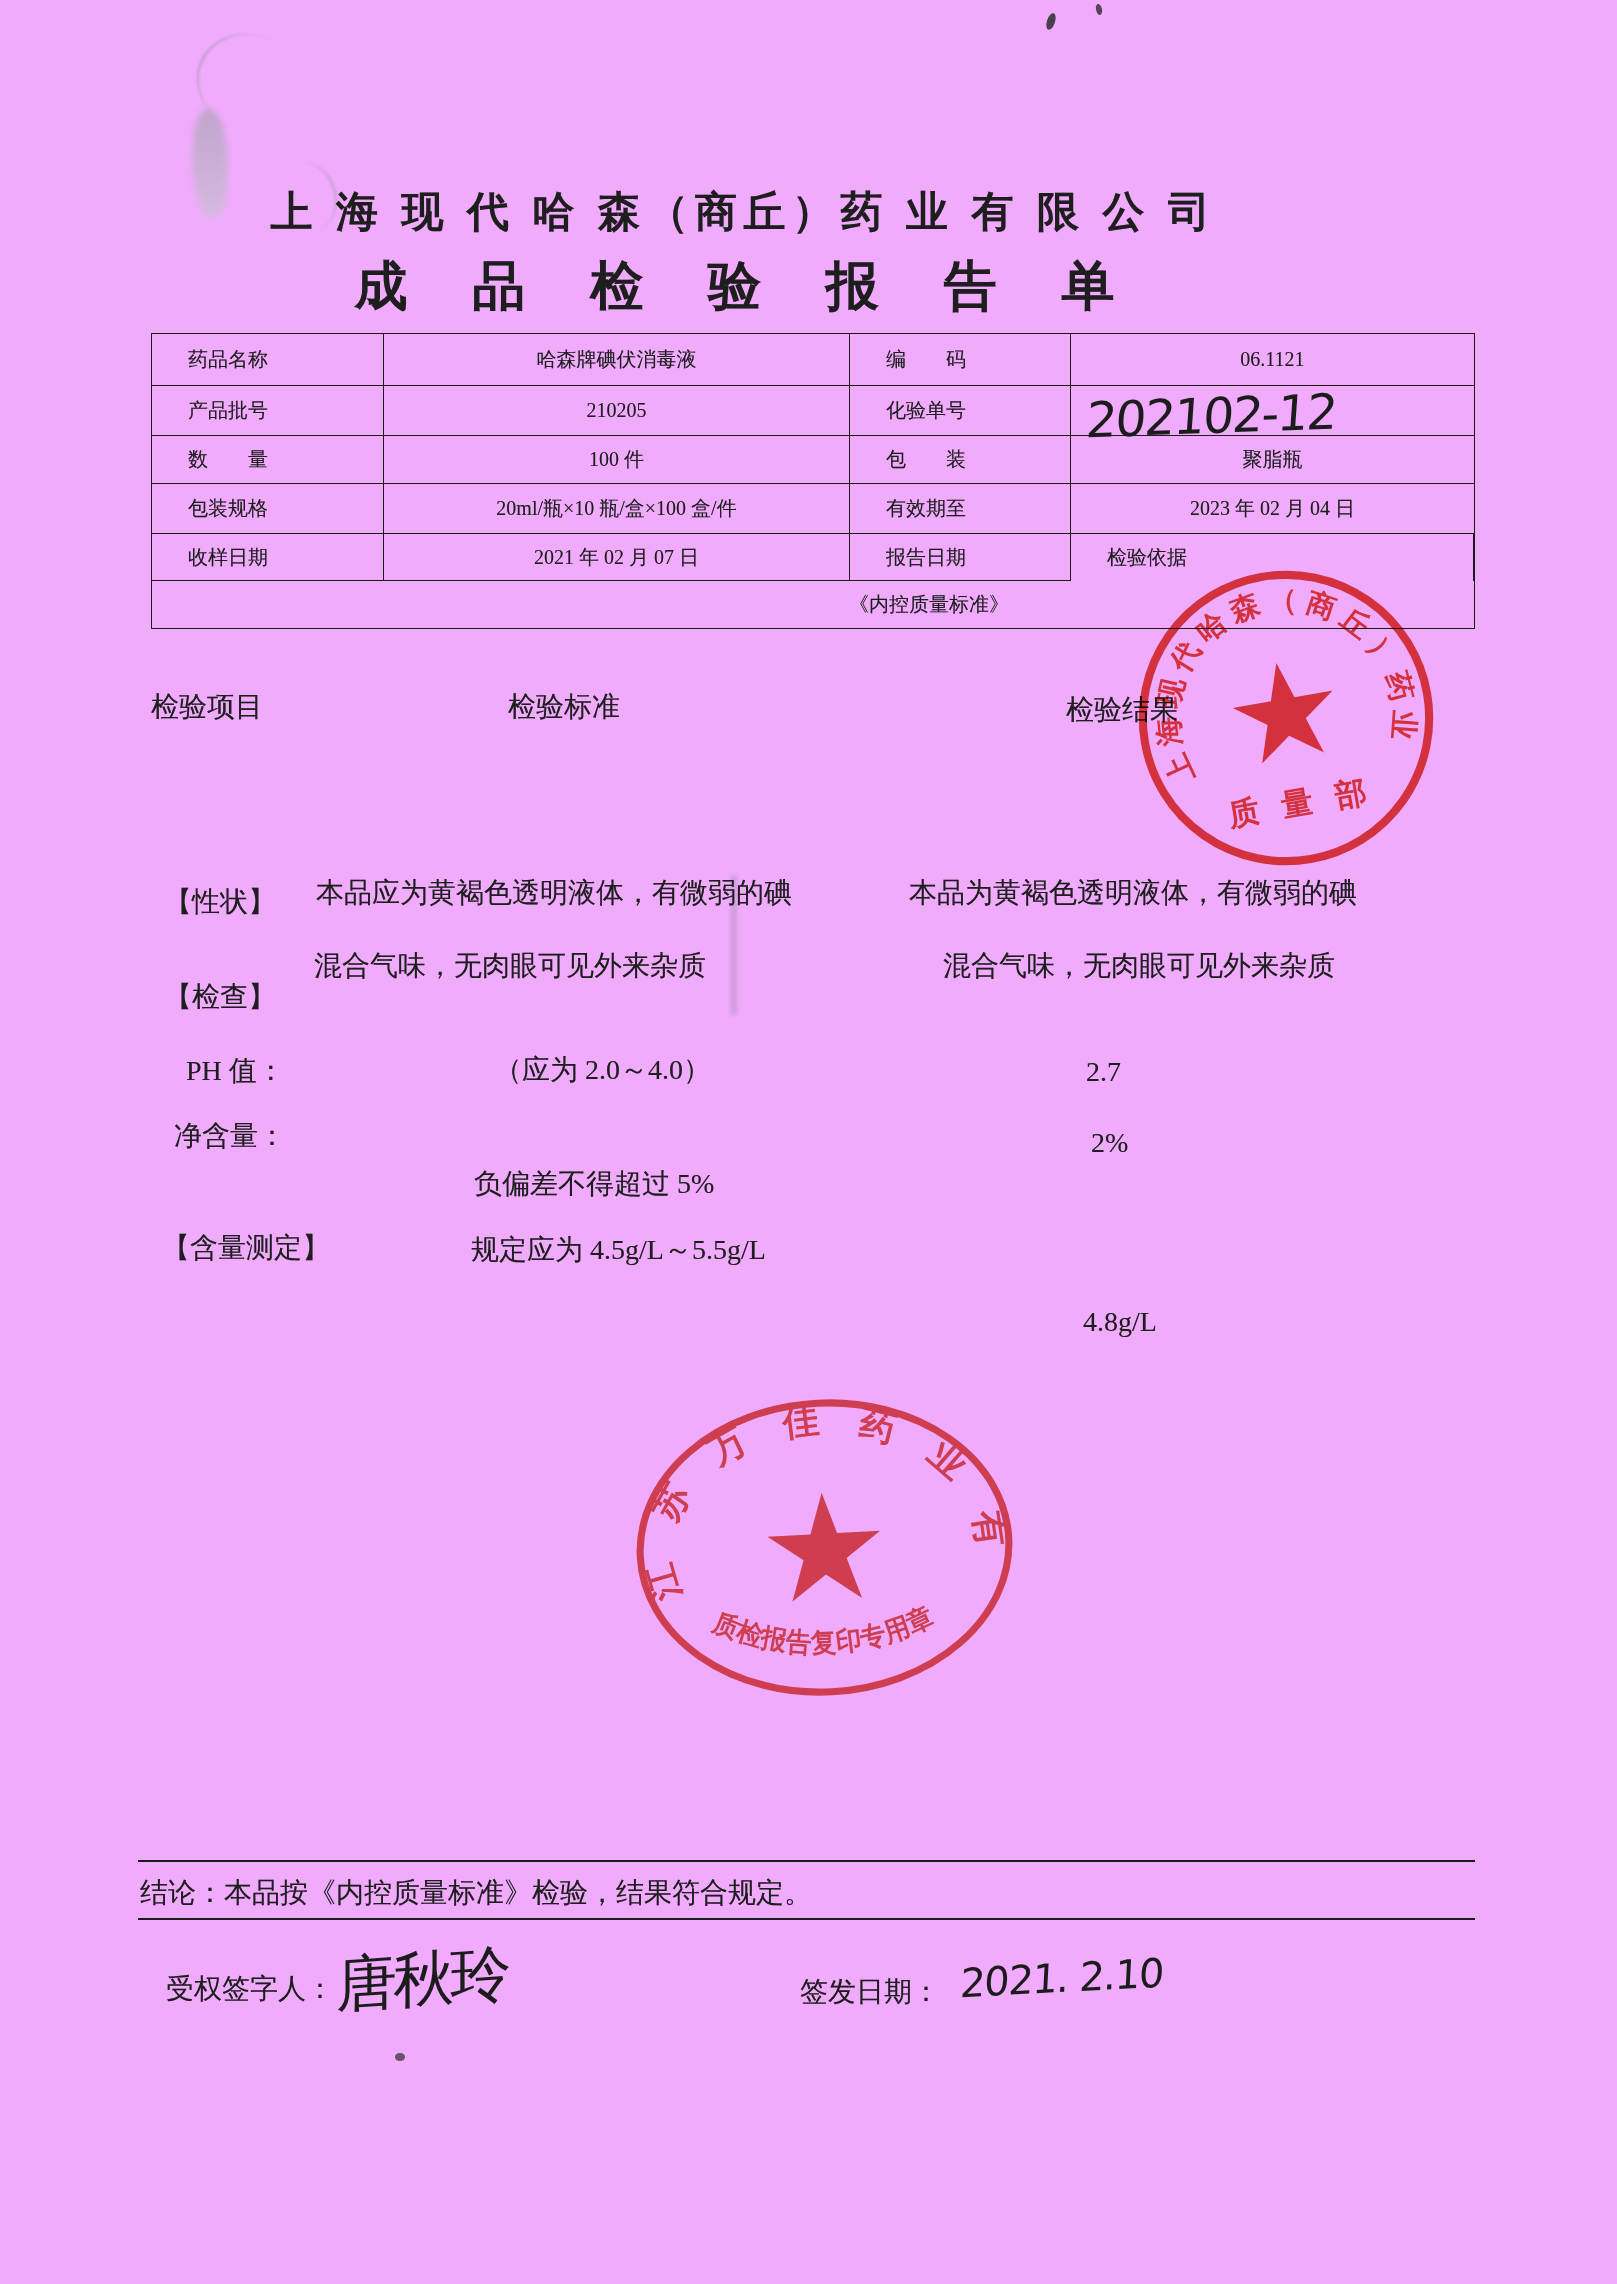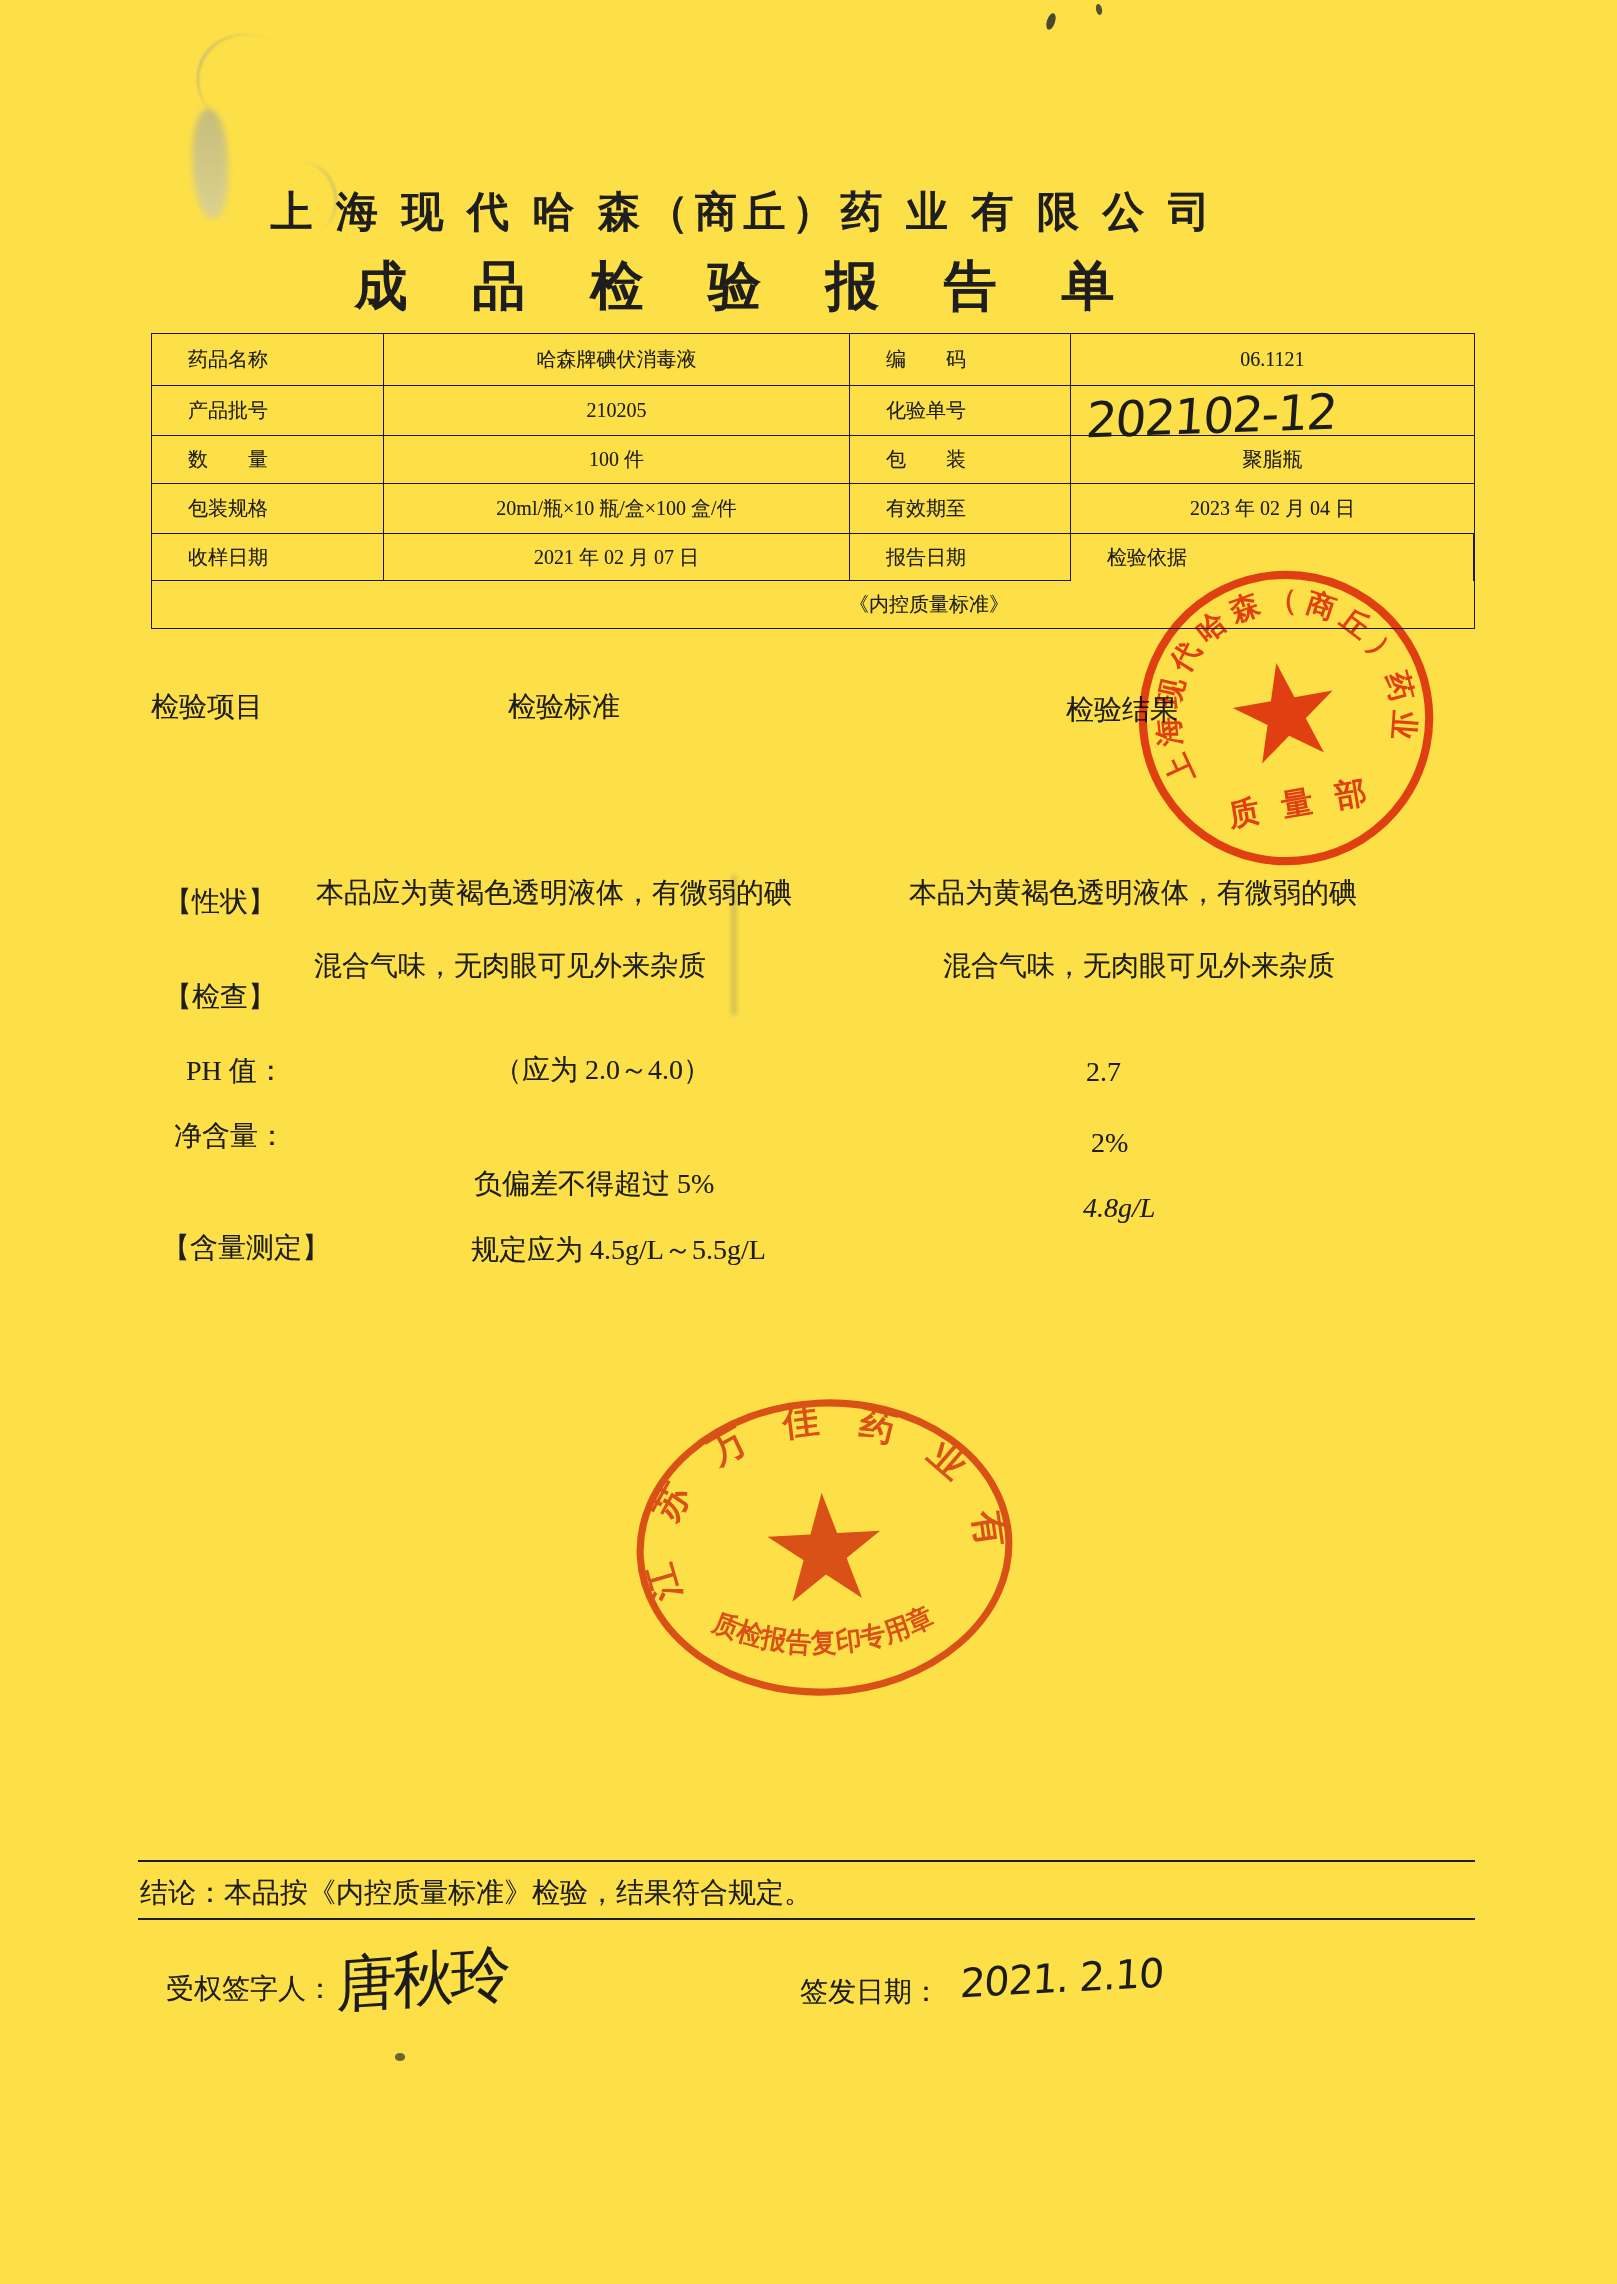--- a/index.html
+++ b/index.html
@@ -1,17 +1,17 @@
 <!DOCTYPE html>
 <html style="font-size:10.4px"><head>
 <meta charset="utf-8">
 <style>
   html,body{margin:0;padding:0;background:#e8e8e6;}
   .page{
-    position:relative;width:1617px;height:2284px;background:#fde047;
+    position:relative;width:1617px;height:2284px;background:#f0abfc;
     font-family:"Liberation Serif","DejaVu Serif",serif;color:#1e1e1e;
     overflow:hidden;
   }
   .abs{position:absolute;white-space:nowrap;}
   .print{text-shadow:0 0 0.6px rgba(20,20,20,.35);}
   
   .title1{left:-65px;top:184px;width:1617px;text-align:center;font-size:42px;font-weight:bold;letter-spacing:6.5px;}
   .title2{left:-65px;top:251px;width:1617px;text-align:center;font-size:53px;font-weight:bold;letter-spacing:18px;word-spacing:15.6px;}
   
   .itbl{position:absolute;left:151px;top:333px;display:grid;
@@ -116,21 +116,21 @@
   <div class="abs print f46" style="left:186px;top:1052px;">PH 值：</div>
   <div class="abs print f46" style="left:494px;top:1051px;">（应为 2.0～4.0）</div>
   <div class="abs print f46" style="left:1086px;top:1056px;">2.7</div>
 
   <div class="abs print f46" style="left:174px;top:1117px;">净含量：</div>
   <div class="abs print f46" style="left:474px;top:1117px;margin-top:48px;">负偏差不得超过 5%</div>
   <div class="abs print f46" style="left:1091px;top:1127px;">2%</div>
 
   <div class="abs print f46" style="left:162px;top:1229px;">【含量测定】</div>
   <div class="abs print f46" style="left:471px;top:1231px;">规定应为 4.5g/L～5.5g/L</div>
-  <div class="abs print f46" style="left:1083px;top:1192px;font-style:italic;">4.8g/L</div>
+  <div class="abs print f46" style="left:1083px;top:1306px;">4.8g/L</div>
 
   <div class="rule" style="top:1860px;"></div>
   <div class="abs print f46" style="left:140px;top:1874px;">结论：本品按《内控质量标准》检验，结果符合规定。</div>
   <div class="rule" style="top:1918px;"></div>
 
   <div class="abs print f46" style="left:166px;top:1970px;">受权签字人：</div>
   <div class="abs hand hand-sign">唐秋玲</div>
   <div class="abs print f46" style="left:800px;top:1973px;">签发日期：</div>
   <div class="abs hand hand-date">2021. 2.10</div>
 

